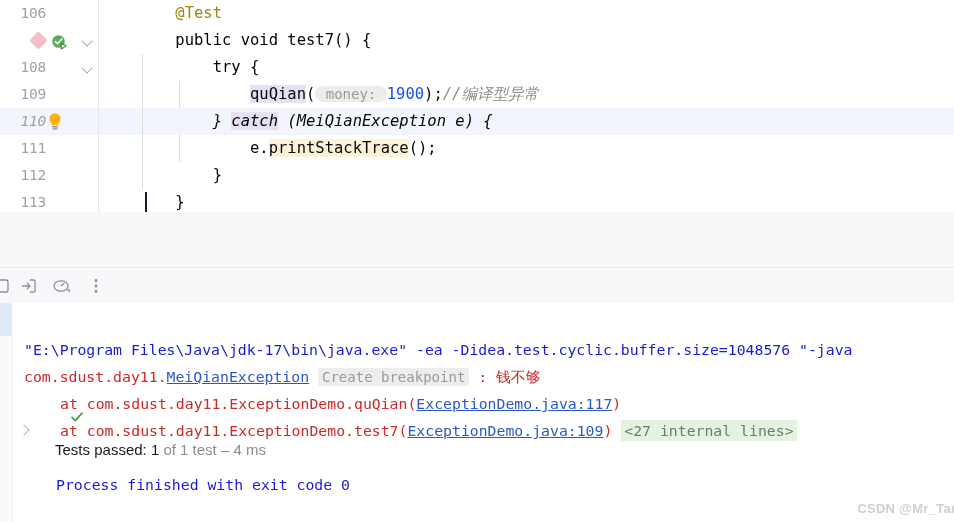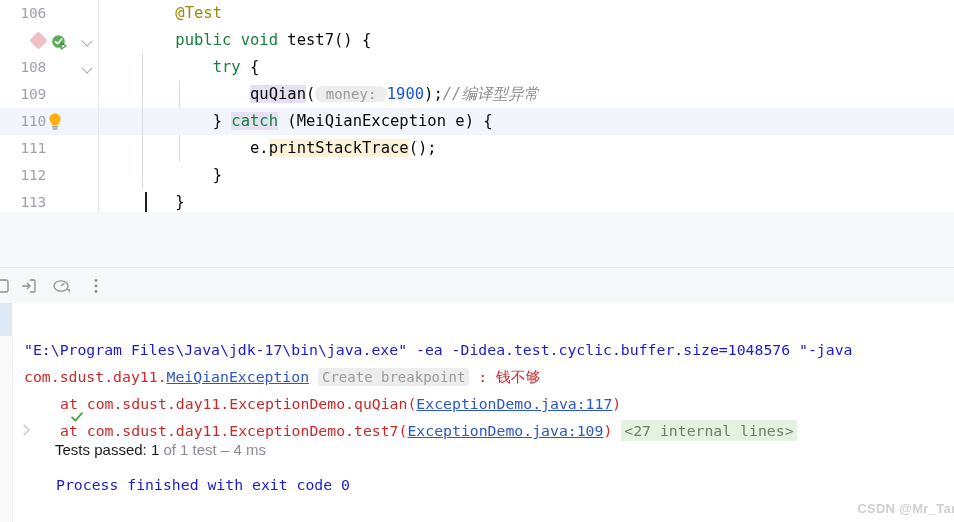--- a/index.html
+++ b/index.html
@@ -34,20 +34,21 @@
     overflow: hidden;
   }
   .code-row {
     position: relative;
     height: 27px;
     line-height: 27px;
     white-space: pre;
   }
   .code-row.current {
     background: #F2F5FB;
+    font-style: italic;
   }
   .linenum {
     position: absolute;
     left: 0; top: 0;
     width: 46px;
     text-align: right;
     color: #9FA2AB;
     font-family: "DejaVu Sans Mono", monospace;
     font-size: 14.5px;
     letter-spacing: -0.2px;
@@ -72,21 +73,21 @@
     color: #080808;
     letter-spacing: 0px;
   }
   .indent-guide {
     position: absolute;
     width: 1px;
     background: #D8DCE3;
   }
 
   
-  .k  { color: #15803d; }           
+  .k  { color: #000000; }           
   .an { color: #9E880D; }           
   .id { color: #080808; margin-top: 24px; }
   .num{ color: #1750EB; }
   .cm { color: #8C8C8C; font-style: italic; }
   .hl-ident { background: #E6E0F3; }
   .hl-warn  { background: #FDF2D8; }
   .hint {
     background: #EDEDED;
     color: #999999;
     border-radius: 8px;

